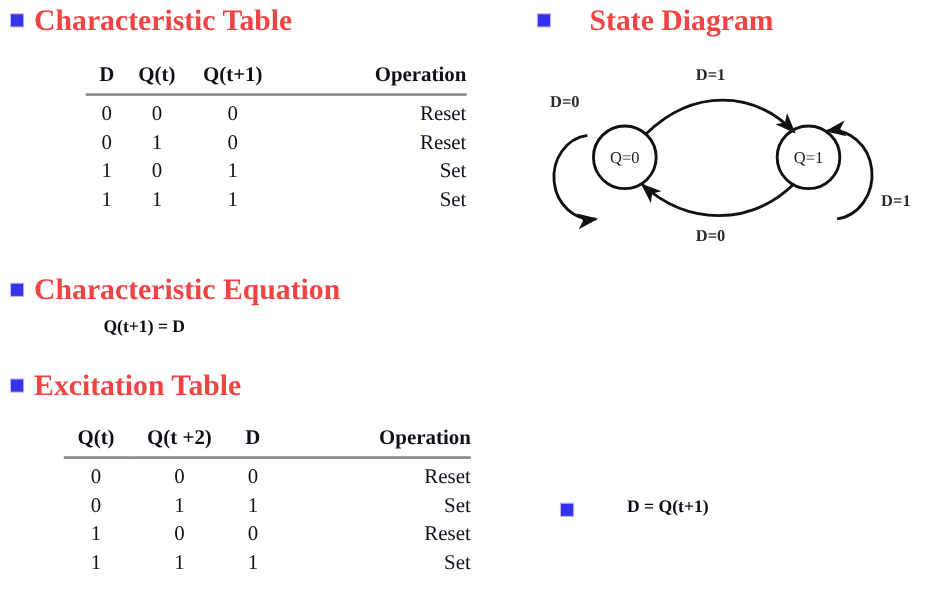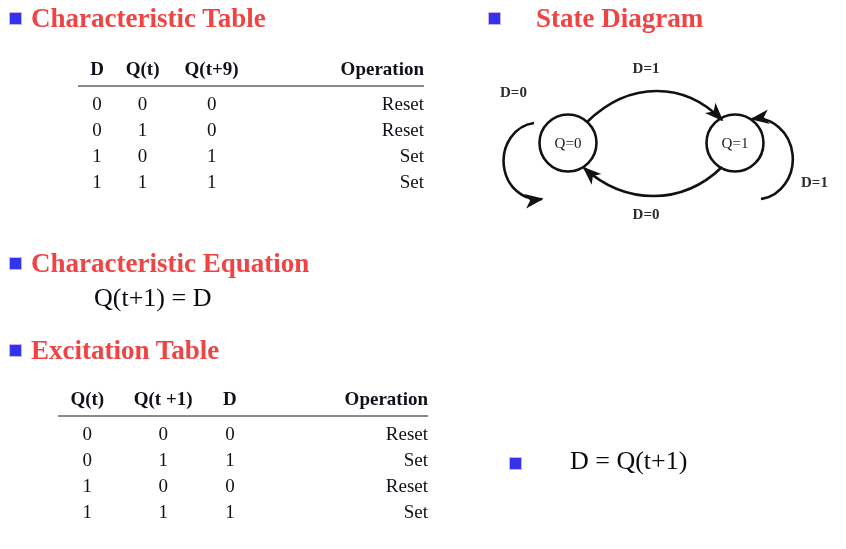--- a/index.html
+++ b/index.html
@@ -33,22 +33,22 @@
     font-size: 27px;
     line-height: 30px;
     letter-spacing: 0px;
     color: #ef4444;
     white-space: nowrap;
   }
 
   .equation {
     position: absolute;
     font-family: "Liberation Serif", "DejaVu Serif", serif;
-    font-weight: normal;
-    font-size: 26px;
+    font-weight: bold;
+    font-size: 16px;
     line-height: 28px;
     color: #0a0a12;
     white-space: nowrap;
   }
 
   
   .tbl {
     position: absolute;
     border-collapse: collapse;
     font-family: "Liberation Serif", "DejaVu Serif", serif;
@@ -117,21 +117,21 @@
 <body>
 
 <div class="bullet" style="left:10px; top:13px;"></div>
 <div class="heading" style="left:31px; top:3px;">Characteristic Table</div>
 
 <table class="tbl t1">
   <thead>
     <tr>
       <th class="c-d">D</th>
       <th class="c-qt">Q(t)</th>
-      <th class="c-qt1">Q(t+9)</th>
+      <th class="c-qt1">Q(t+1)</th>
       <th class="c-op op-col">Operation</th>
     </tr>
   </thead>
   <tbody>
     <tr>
       <td>0</td>
       <td>0</td>
       <td>0</td>
       <td class="op-col">Reset</td>
     </tr>
@@ -160,21 +160,21 @@
 <div class="heading" style="left:31px; top:248px;text-align:center;">Characteristic Equation</div>
 <div class="equation" style="left:94px; top:284px;">Q(t+1) = D</div>
 
 <div class="bullet" style="left:10px; top:345px;"></div>
 <div class="heading" style="left:31px; top:335px;">Excitation Table</div>
 
 <table class="tbl t2">
   <thead>
     <tr>
       <th class="c-qt">Q(t)</th>
-      <th class="c-qt1">Q(t +1)</th>
+      <th class="c-qt1">Q(t +2)</th>
       <th class="c-d">D</th>
       <th class="c-op op-col">Operation</th>
     </tr>
   </thead>
   <tbody>
     <tr>
       <td>0</td>
       <td>0</td>
       <td>0</td>
       <td class="op-col">Reset</td>

